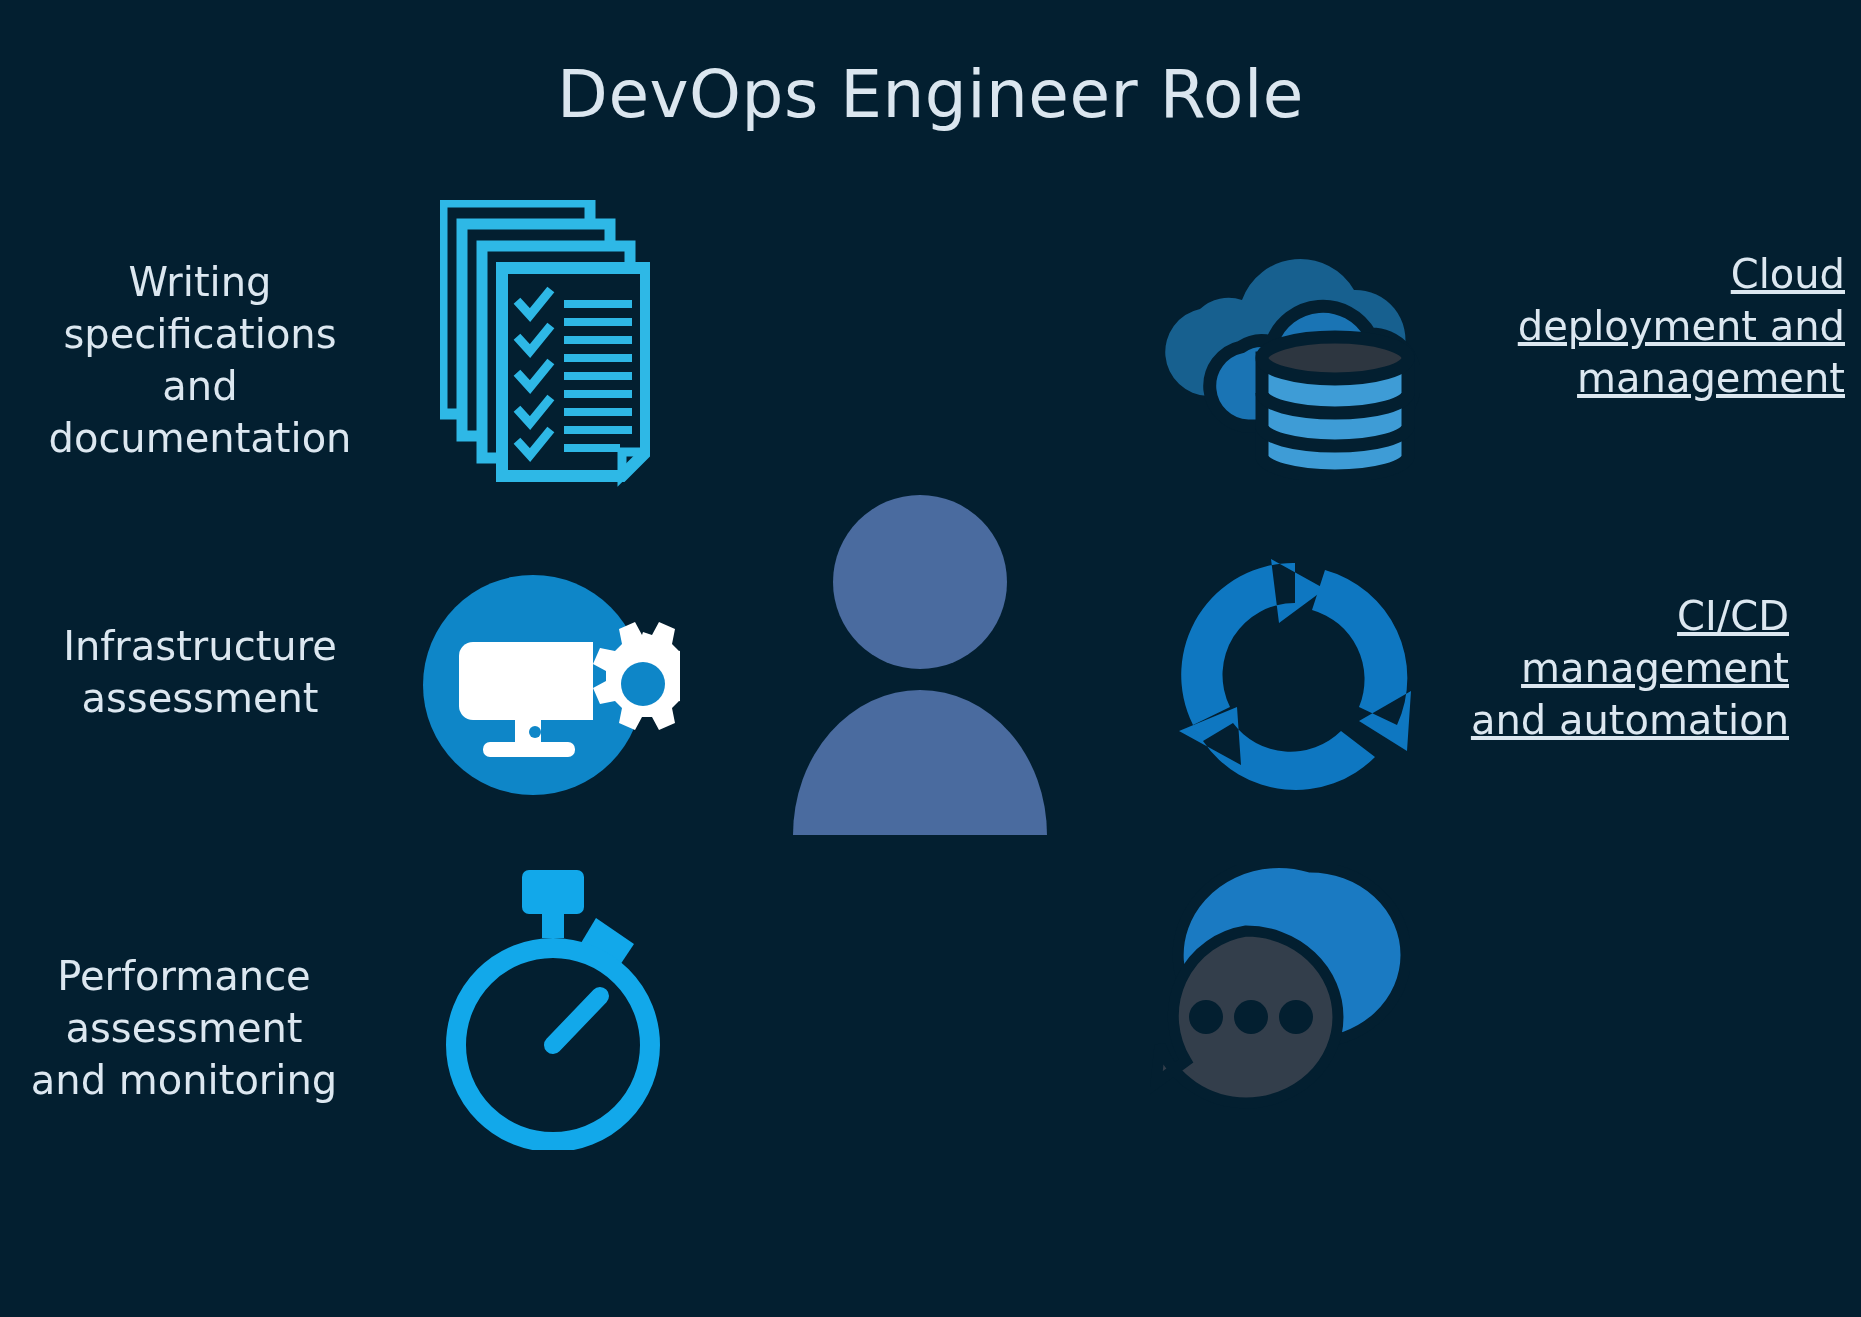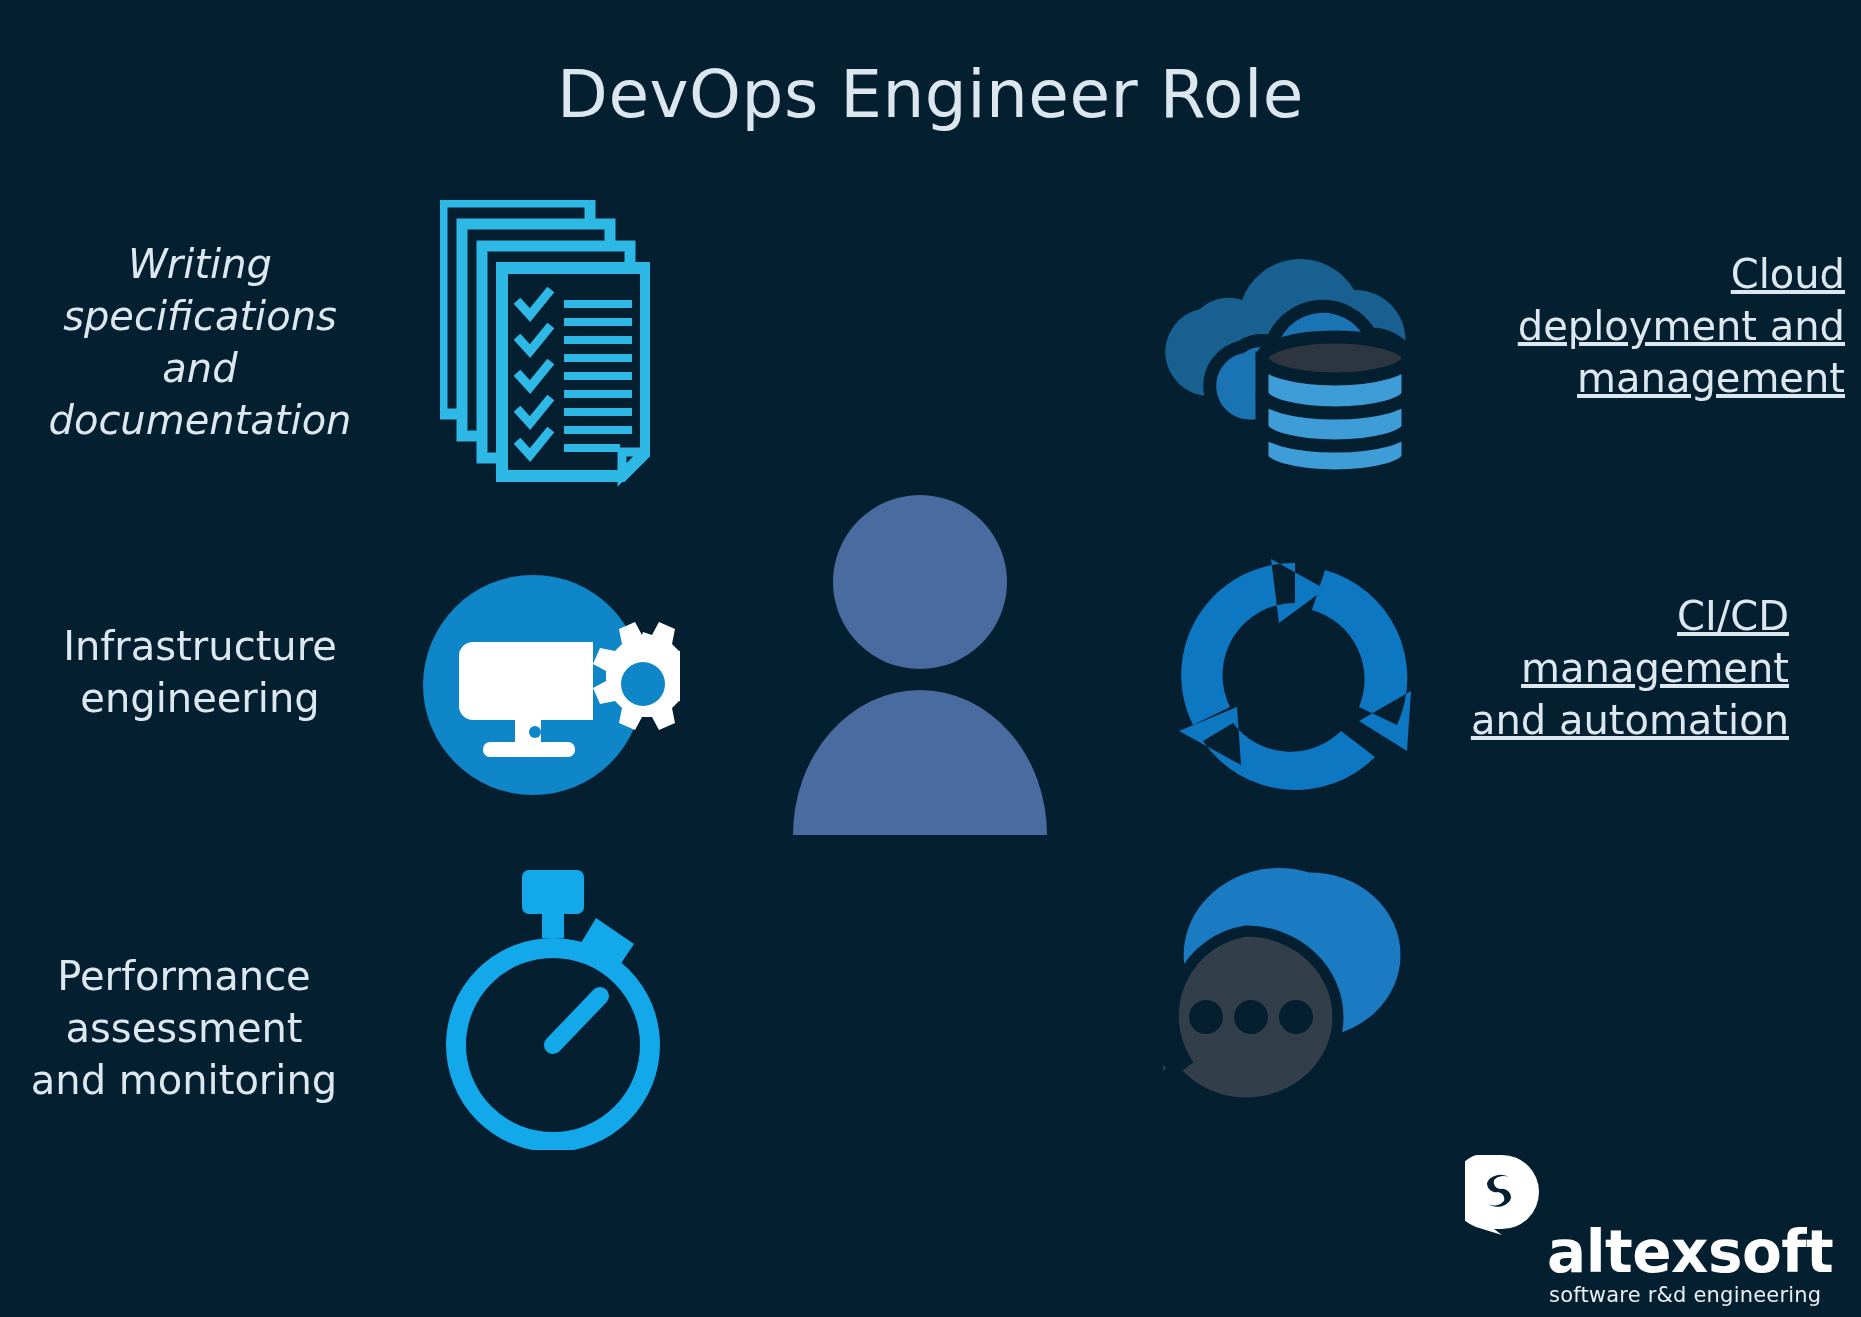--- a/index.html
+++ b/index.html
@@ -36,21 +36,21 @@
     color: #dce7f0;
     font-size: 40px;
     line-height: 52px;
     font-weight: 400;
     font-family: "DejaVu Sans", sans-serif;
     white-space: pre-line;
   }
   .label.left  { text-align: center; }
   .label.right { text-align: right; text-decoration: underline; }
 
-  .lbl-docs   { left: 20px;   top: 238px; width: 360px; font-style: italic; }
+  .lbl-docs   { left: 20px;   top: 256px; width: 360px; }
   .lbl-infra  { left: 20px;   top: 620px; width: 360px; }
   .lbl-perf   { left: 4px;   top: 950px; width: 360px; }
 
   .lbl-cloud  { left: 1465px; top: 248px; width: 380px; }
   .lbl-cicd   { left: 1409px; top: 590px; width: 380px; }
   .lbl-assist { left: 1465px; top: 950px; width: 380px; }
 
   
   .icon {
     position: absolute;
@@ -139,21 +139,21 @@
         <line x1="124" y1="176" x2="192" y2="176"></line>
         <line x1="124" y1="194" x2="192" y2="194"></line>
         <line x1="124" y1="212" x2="192" y2="212"></line>
         <line x1="124" y1="230" x2="192" y2="230"></line>
         <line x1="124" y1="248" x2="180" y2="248"></line>
       </g>
     </svg>
   </div>
 
   <div class="label left lbl-infra">Infrastructure
-engineering</div>
+assessment</div>
 
   <div class="icon ic-infra">
     <svg viewBox="0 0 265 250" width="265" height="250" xmlns="http://www.w3.org/2000/svg">
 
       <circle cx="118" cy="125" r="110" fill="#0e86c8"></circle>
 
       <path d="M58 82 h120 v78 h-120 a14 14 0 0 1 -14 -14 v-50 a14 14 0 0 1 14 -14 z" fill="#ffffff"></path>
 
       <rect x="100" y="160" width="26" height="24" fill="#ffffff"></rect>
       <rect x="68" y="182" width="92" height="15" rx="7" fill="#ffffff"></rect>
@@ -285,39 +285,14 @@
         a86 86 0 0 1 60 -130
         z"></path>
 
       <circle cx="56" cy="152" r="17" fill="#031f30"></circle>
       <circle cx="101" cy="152" r="17" fill="#031f30"></circle>
       <circle cx="146" cy="152" r="17" fill="#031f30"></circle>
     </svg>
   </div>
 
 
-  <div class="logo">
-    <div class="logo-mark">
-      <svg viewBox="0 0 74 80" width="74" height="80" xmlns="http://www.w3.org/2000/svg">
-        <path fill="#ffffff" d="
-          M37 0
-          a37 37 0 0 1 0 74
-          h-8
-          l8 6
-          l-26 -8
-          A37 37 0 0 1 37 0 z"></path>
-        <path fill="#031f30" d="
-          M44 22
-          a14 11 0 0 0 -22 6
-          a9 9 0 0 0 11 9
-          a7 7 0 0 1 6 9
-          a12 10 0 0 1 -16 3
-          a14 11 0 0 0 23 -6
-          a9 9 0 0 0 -11 -9
-          a7 7 0 0 1 -6 -9
-          a12 10 0 0 1 15 -3 z"></path>
-      </svg>
-    </div>
-    <div class="logo-word">altexsoft</div>
-    <div class="logo-tag">software r&amp;d engineering</div>
-  </div>
 
 </div>
 
 </body></html>

